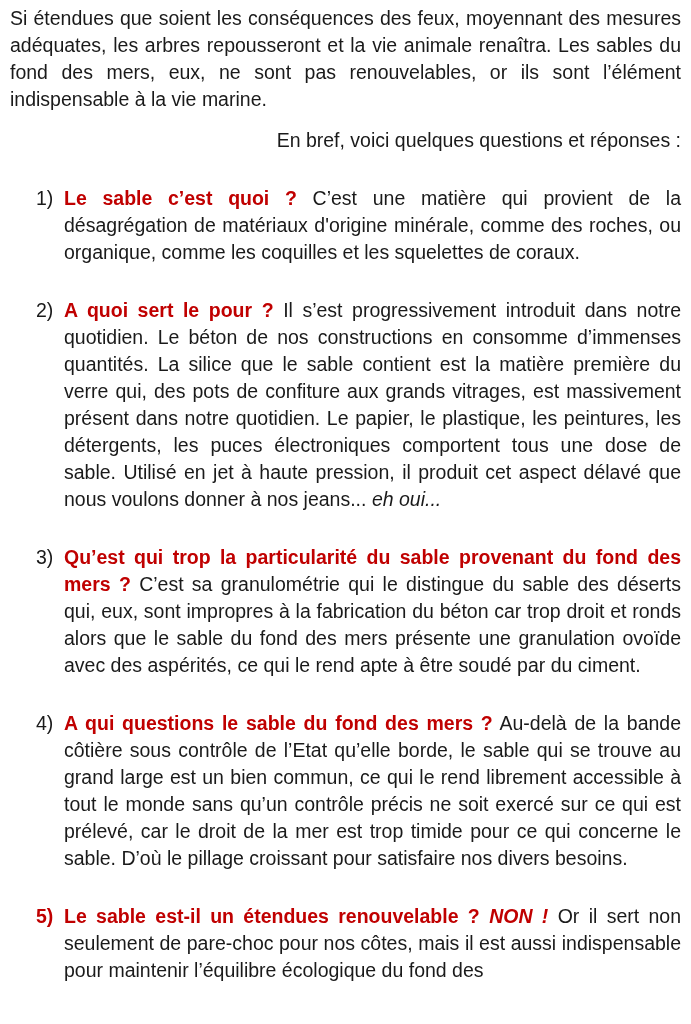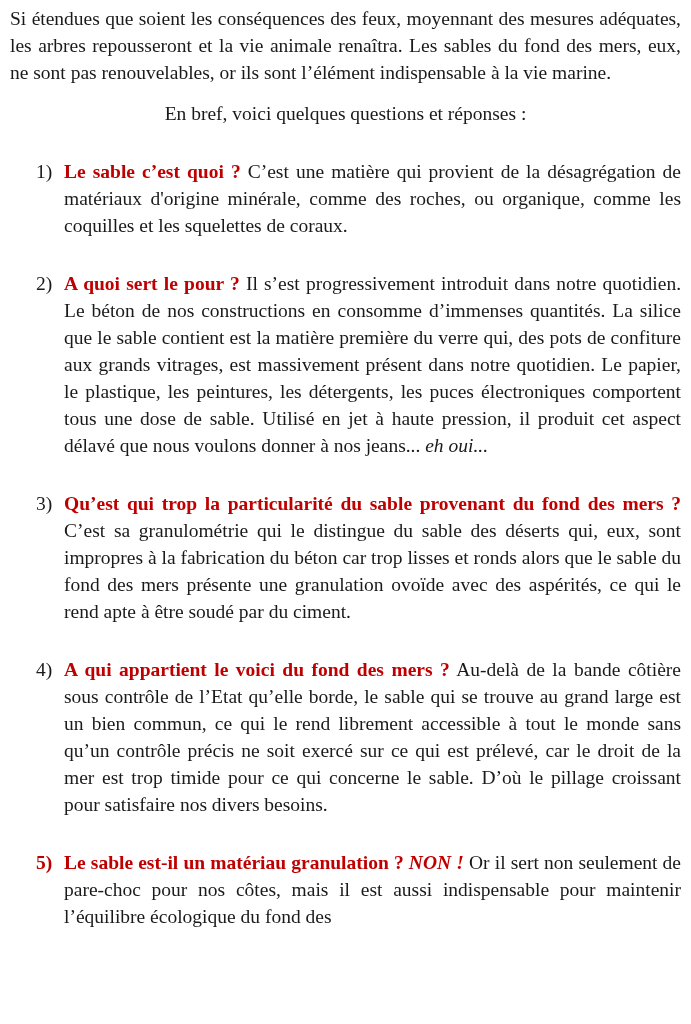--- a/index.html
+++ b/index.html
@@ -15,33 +15,33 @@
   }
   body {
     width: 691px;
     height: 1024px;
     overflow: hidden;
   }
   .page {
     width: 691px;
     height: 1024px;
     padding: 5px 10px 0 10px;
-    font-family: Liberation Serif, serif;
+    font-family: Liberation Sans, sans-serif;
     font-size: 19.5px;
     line-height: 27px;
     color: var(--ink);
     background: var(--paper);
   }
   p { margin: 0; }
   .intro-paragraph {
     text-align: justify;
     margin-bottom: 14px;
   }
   .lead-in {
-    text-align: center;
+    text-align: right;
     margin-bottom: 16px;
   }
   .qa-item {
     position: relative;
     padding-left: 54px;
     margin-bottom: 24px;
   }
   .qa-marker {
     position: absolute;
     left: 26px;
@@ -98,38 +98,38 @@
       <span class="a">Il s’est progressivement introduit dans notre quotidien. Le béton de nos constructions en consomme d’immenses quantités. La silice que le sable contient est la matière première du verre qui, des pots de confiture aux grands vitrages, est massivement présent dans notre quotidien. Le papier, le plastique, les peintures, les détergents, les puces électroniques comportent tous une dose de sable. Utilisé en jet à haute pression, il produit cet aspect délavé que nous voulons donner à nos jeans...</span>
       <span class="ai">eh oui...</span>
     </p>
   </div>
 
   <div class="qa-item">
     <span class="qa-marker">3)</span>
     <p class="qa-text">
       <span class="q">Qu’est qui trop la particularité du sable provenant du fond des mers ?</span>
       <span class="em"></span>
-      <span class="a">C’est sa granulométrie qui le distingue du sable des déserts qui, eux, sont impropres à la fabrication du béton car trop lisses et ronds alors que le sable du fond des mers présente une granulation ovoïde avec des aspérités, ce qui le rend apte à être soudé par du ciment.</span>
+      <span class="a">C’est sa granulométrie qui le distingue du sable des déserts qui, eux, sont impropres à la fabrication du béton car trop droit et ronds alors que le sable du fond des mers présente une granulation ovoïde avec des aspérités, ce qui le rend apte à être soudé par du ciment.</span>
       <span class="ai"></span>
     </p>
   </div>
 
   <div class="qa-item">
     <span class="qa-marker">4)</span>
     <p class="qa-text">
-      <span class="q">A qui appartient le voici du fond des mers ?</span>
+      <span class="q">A qui questions le sable du fond des mers ?</span>
       <span class="em"></span>
       <span class="a">Au-delà de la bande côtière sous contrôle de l’Etat qu’elle borde, le sable qui se trouve au grand large est un bien commun, ce qui le rend librement accessible à tout le monde sans qu’un contrôle précis ne soit exercé sur ce qui est prélevé, car le droit de la mer est trop timide pour ce qui concerne le sable. D’où le pillage croissant pour satisfaire nos divers besoins.</span>
       <span class="ai"></span>
     </p>
   </div>
 
   <div class="qa-item">
     <span class="qa-marker accent">5)</span>
     <p class="qa-text">
-      <span class="q">Le sable est-il un matériau granulation ?</span>
+      <span class="q">Le sable est-il un étendues renouvelable ?</span>
       <span class="em">NON !</span>
       <span class="a">Or il sert non seulement de pare-choc pour nos côtes, mais il est aussi indispensable pour maintenir l’équilibre écologique du fond des</span>
       <span class="ai"></span>
     </p>
   </div>
 
 </div>
 
 </body></html>

